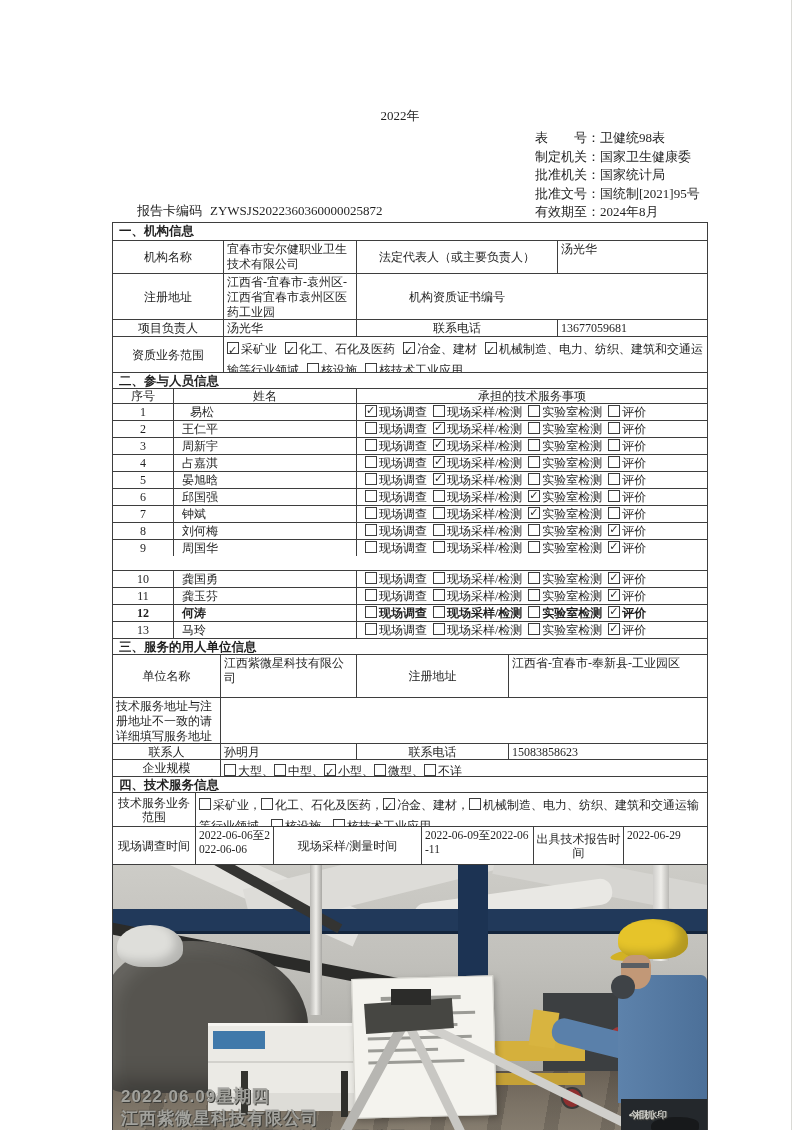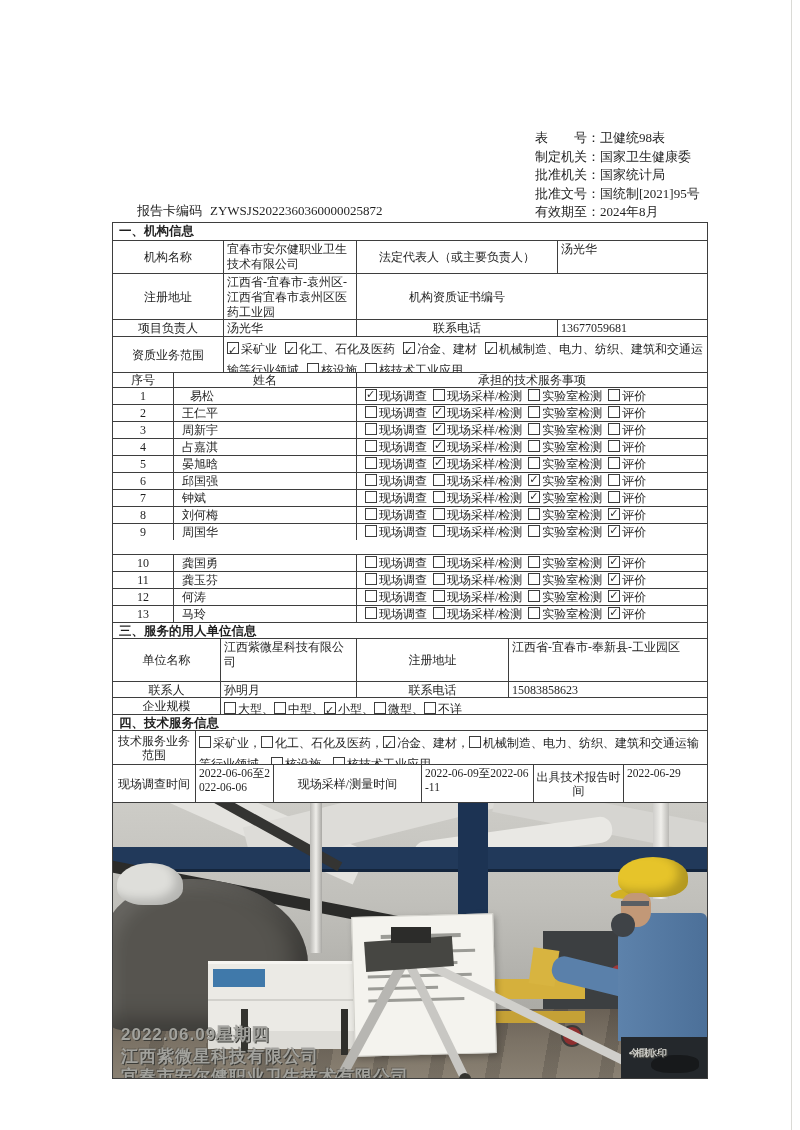--- a/index.html
+++ b/index.html
@@ -92,20 +92,21 @@
   .wm1{top:220px;} .wm2{top:242px;} .wm3{top:262px;}
   .appmark{left:auto;right:8px;top:244px;width:70px;text-align:center;
       font-family:"Liberation Sans","DejaVu Sans",sans-serif;font-size:9.5px;line-height:11px;
       font-weight:bold;color:#c9c9c4;text-shadow:1px 1px 0 #44443f;}
 </style>
 </head>
 <body>
 
 <div class="page">
 
+  <div class="year">2022年</div>
 
   <div class="meta">
     <div class="meta-line">
       <span>表　　号：</span>
       <span>卫健统98表</span>
     </div>
     <div class="meta-line">
       <span>制定机关：</span>
       <span>国家卫生健康委</span>
     </div>
@@ -149,20 +150,23 @@
       <div class="c vl" style="width:133px">汤光华</div>
       <div class="c lb" style="width:201px">联系电话</div>
       <div class="c vl" style="width:150px">13677059681</div>
     </div>
     <div class="trow" style="height:36px">
       <div class="c lb" style="width:110px">资质业务范围</div>
       <div class="c vl chkcell" style="width:484px"><span class="opt" style="margin-right: 8px;"><span class="cb on"></span><span>采矿业</span></span><span class="opt" style="margin-right: 8px;"><span class="cb on"></span><span>化工、石化及医药</span></span><span class="opt" style="margin-right: 8px;"><span class="cb on"></span><span>冶金、建材</span></span><span class="opt" style="margin-right: 8px;"><span class="cb on"></span><span>机械制造、电力、纺织、建筑和交通运输等行业领域</span></span><span class="opt" style="margin-right: 8px;"><span class="cb"></span><span>核设施</span></span><span class="opt" style="margin-right: 8px;"><span class="cb"></span><span>核技术工业应用</span></span></div>
     </div>
 
     
+    <div class="trow" style="height:16px">
+      <div class="c sh" style="width:594px">二、参与人员信息</div>
+    </div>
     <div class="trow" style="height:15px">
       <div class="c lb" style="width:60px">序号</div>
       <div class="c lb" style="width:183px">姓名</div>
       <div class="c lb" style="width:351px">承担的技术服务事项</div>
     </div>
     <div id="p2host" style="display:contents"><div class="trow" style="height: 17px;">
           <div class="c lb" style="width: 60px;">1</div>
           <div class="c vl" style="width: 183px; padding-left: 16px;">易松</div>
           <div class="c vl" style="width: 351px; padding-left: 8px; white-space: nowrap;"><span class="opt" style="margin-right: 6px;"><span class="cb on"></span><span>现场调查</span></span><span class="opt" style="margin-right: 6px;"><span class="cb"></span><span>现场采样/检测</span></span><span class="opt" style="margin-right: 6px;"><span class="cb"></span><span>实验室检测</span></span><span class="opt" style="margin-right: 6px;"><span class="cb"></span><span>评价</span></span></div>
         </div><div class="trow" style="height: 17px;">
@@ -198,39 +202,43 @@
           <div class="c vl" style="width: 183px; padding-left: 8px;">周国华</div>
           <div class="c vl" style="width: 351px; padding-left: 8px; white-space: nowrap;"><span class="opt" style="margin-right: 6px;"><span class="cb"></span><span>现场调查</span></span><span class="opt" style="margin-right: 6px;"><span class="cb"></span><span>现场采样/检测</span></span><span class="opt" style="margin-right: 6px;"><span class="cb"></span><span>实验室检测</span></span><span class="opt" style="margin-right: 6px;"><span class="cb on"></span><span>评价</span></span></div>
         </div><div class="trow" style="height: 17px; margin-top: 14px;">
           <div class="c lb" style="width: 60px;">10</div>
           <div class="c vl" style="width: 183px; padding-left: 8px;">龚国勇</div>
           <div class="c vl" style="width: 351px; padding-left: 8px; white-space: nowrap;"><span class="opt" style="margin-right: 6px;"><span class="cb"></span><span>现场调查</span></span><span class="opt" style="margin-right: 6px;"><span class="cb"></span><span>现场采样/检测</span></span><span class="opt" style="margin-right: 6px;"><span class="cb"></span><span>实验室检测</span></span><span class="opt" style="margin-right: 6px;"><span class="cb on"></span><span>评价</span></span></div>
         </div><div class="trow" style="height: 17px;">
           <div class="c lb" style="width: 60px;">11</div>
           <div class="c vl" style="width: 183px; padding-left: 8px;">龚玉芬</div>
           <div class="c vl" style="width: 351px; padding-left: 8px; white-space: nowrap;"><span class="opt" style="margin-right: 6px;"><span class="cb"></span><span>现场调查</span></span><span class="opt" style="margin-right: 6px;"><span class="cb"></span><span>现场采样/检测</span></span><span class="opt" style="margin-right: 6px;"><span class="cb"></span><span>实验室检测</span></span><span class="opt" style="margin-right: 6px;"><span class="cb on"></span><span>评价</span></span></div>
-        </div><div class="trow" style="height: 17px;">
+        </div><div class="trow" style="height: 17px; font-weight: bold;">
           <div class="c lb" style="width: 60px;">12</div>
           <div class="c vl" style="width: 183px; padding-left: 8px;">何涛</div>
           <div class="c vl" style="width: 351px; padding-left: 8px; white-space: nowrap;"><span class="opt" style="margin-right: 6px;"><span class="cb"></span><span>现场调查</span></span><span class="opt" style="margin-right: 6px;"><span class="cb"></span><span>现场采样/检测</span></span><span class="opt" style="margin-right: 6px;"><span class="cb"></span><span>实验室检测</span></span><span class="opt" style="margin-right: 6px;"><span class="cb on"></span><span>评价</span></span></div>
         </div><div class="trow" style="height: 17px;">
           <div class="c lb" style="width: 60px;">13</div>
           <div class="c vl" style="width: 183px; padding-left: 8px;">马玲</div>
           <div class="c vl" style="width: 351px; padding-left: 8px; white-space: nowrap;"><span class="opt" style="margin-right: 6px;"><span class="cb"></span><span>现场调查</span></span><span class="opt" style="margin-right: 6px;"><span class="cb"></span><span>现场采样/检测</span></span><span class="opt" style="margin-right: 6px;"><span class="cb"></span><span>实验室检测</span></span><span class="opt" style="margin-right: 6px;"><span class="cb on"></span><span>评价</span></span></div>
         </div></div>
 
     
     <div class="trow" style="height:16px">
       <div class="c sh" style="width:594px">三、服务的用人单位信息</div>
     </div>
     <div class="trow" style="height:43px">
       <div class="c lb" style="width:107px">单位名称</div>
       <div class="c vl" style="width:136px">江西紫微星科技有限公司</div>
       <div class="c lb" style="width:152px">注册地址</div>
       <div class="c vl" style="width:199px">江西省-宜春市-奉新县-工业园区</div>
+    </div>
+    <div class="trow" style="height:46px">
+      <div class="c vl" style="width:107px">技术服务地址与注册地址不一致的请详细填写服务地址</div>
+      <div class="c vl" style="width:487px"></div>
     </div>
     <div class="trow" style="height:16px">
       <div class="c lb" style="width:107px">联系人</div>
       <div class="c vl" style="width:136px">孙明月</div>
       <div class="c lb" style="width:152px">联系电话</div>
       <div class="c vl" style="width:199px">15083858623</div>
     </div>
     <div class="trow" style="height:17px">
       <div class="c lb" style="width:107px">企业规模</div>
       <div class="c vl chkcell" style="width:487px;padding-top:1px"><span class="opt" style="margin-right: 0px;"><span class="cb"></span><span>大型、</span></span><span class="opt" style="margin-right: 0px;"><span class="cb"></span><span>中型、</span></span><span class="opt" style="margin-right: 0px;"><span class="cb on"></span><span>小型、</span></span><span class="opt" style="margin-right: 0px;"><span class="cb"></span><span>微型、</span></span><span class="opt" style="margin-right: 0px;"><span class="cb"></span><span>不详</span></span></div>

